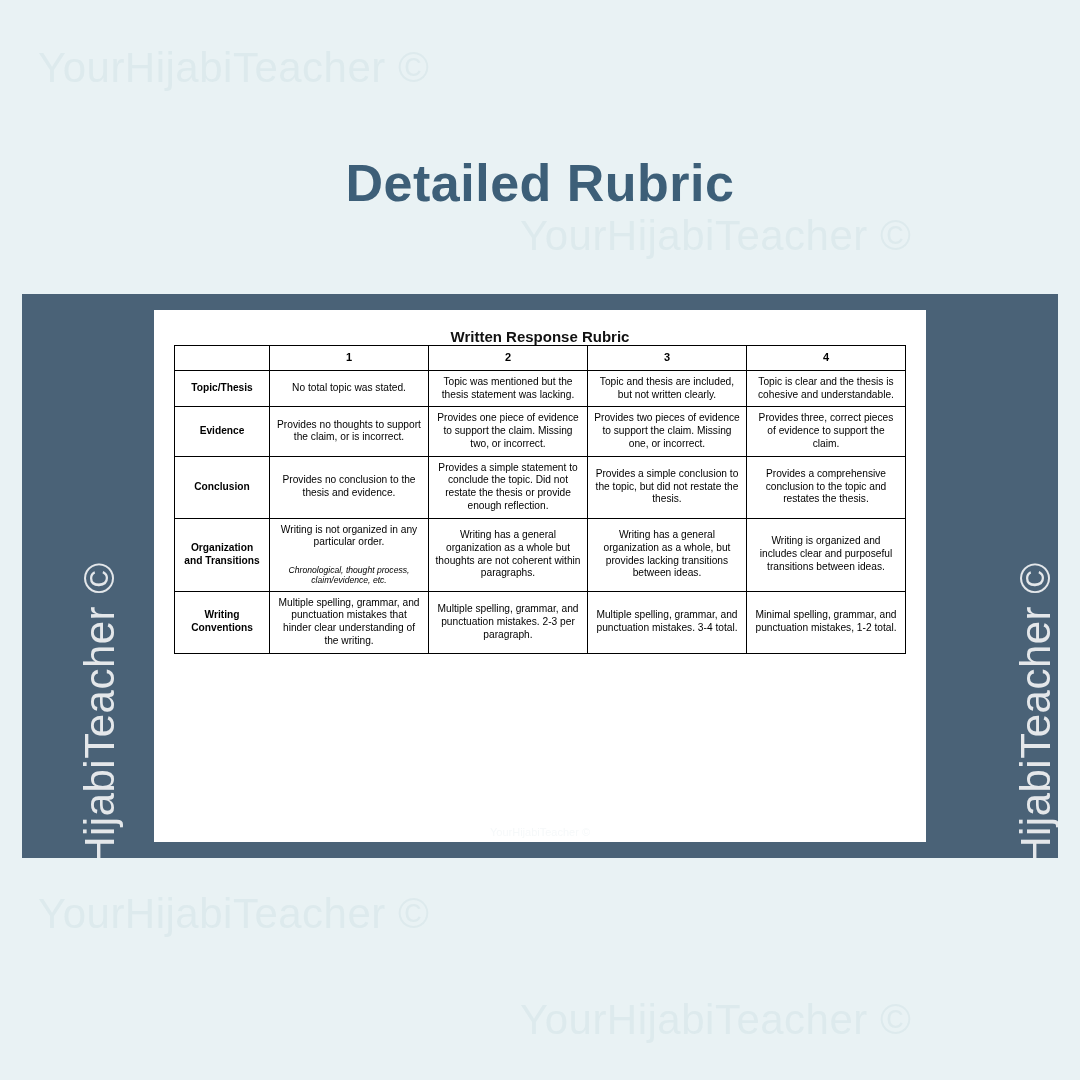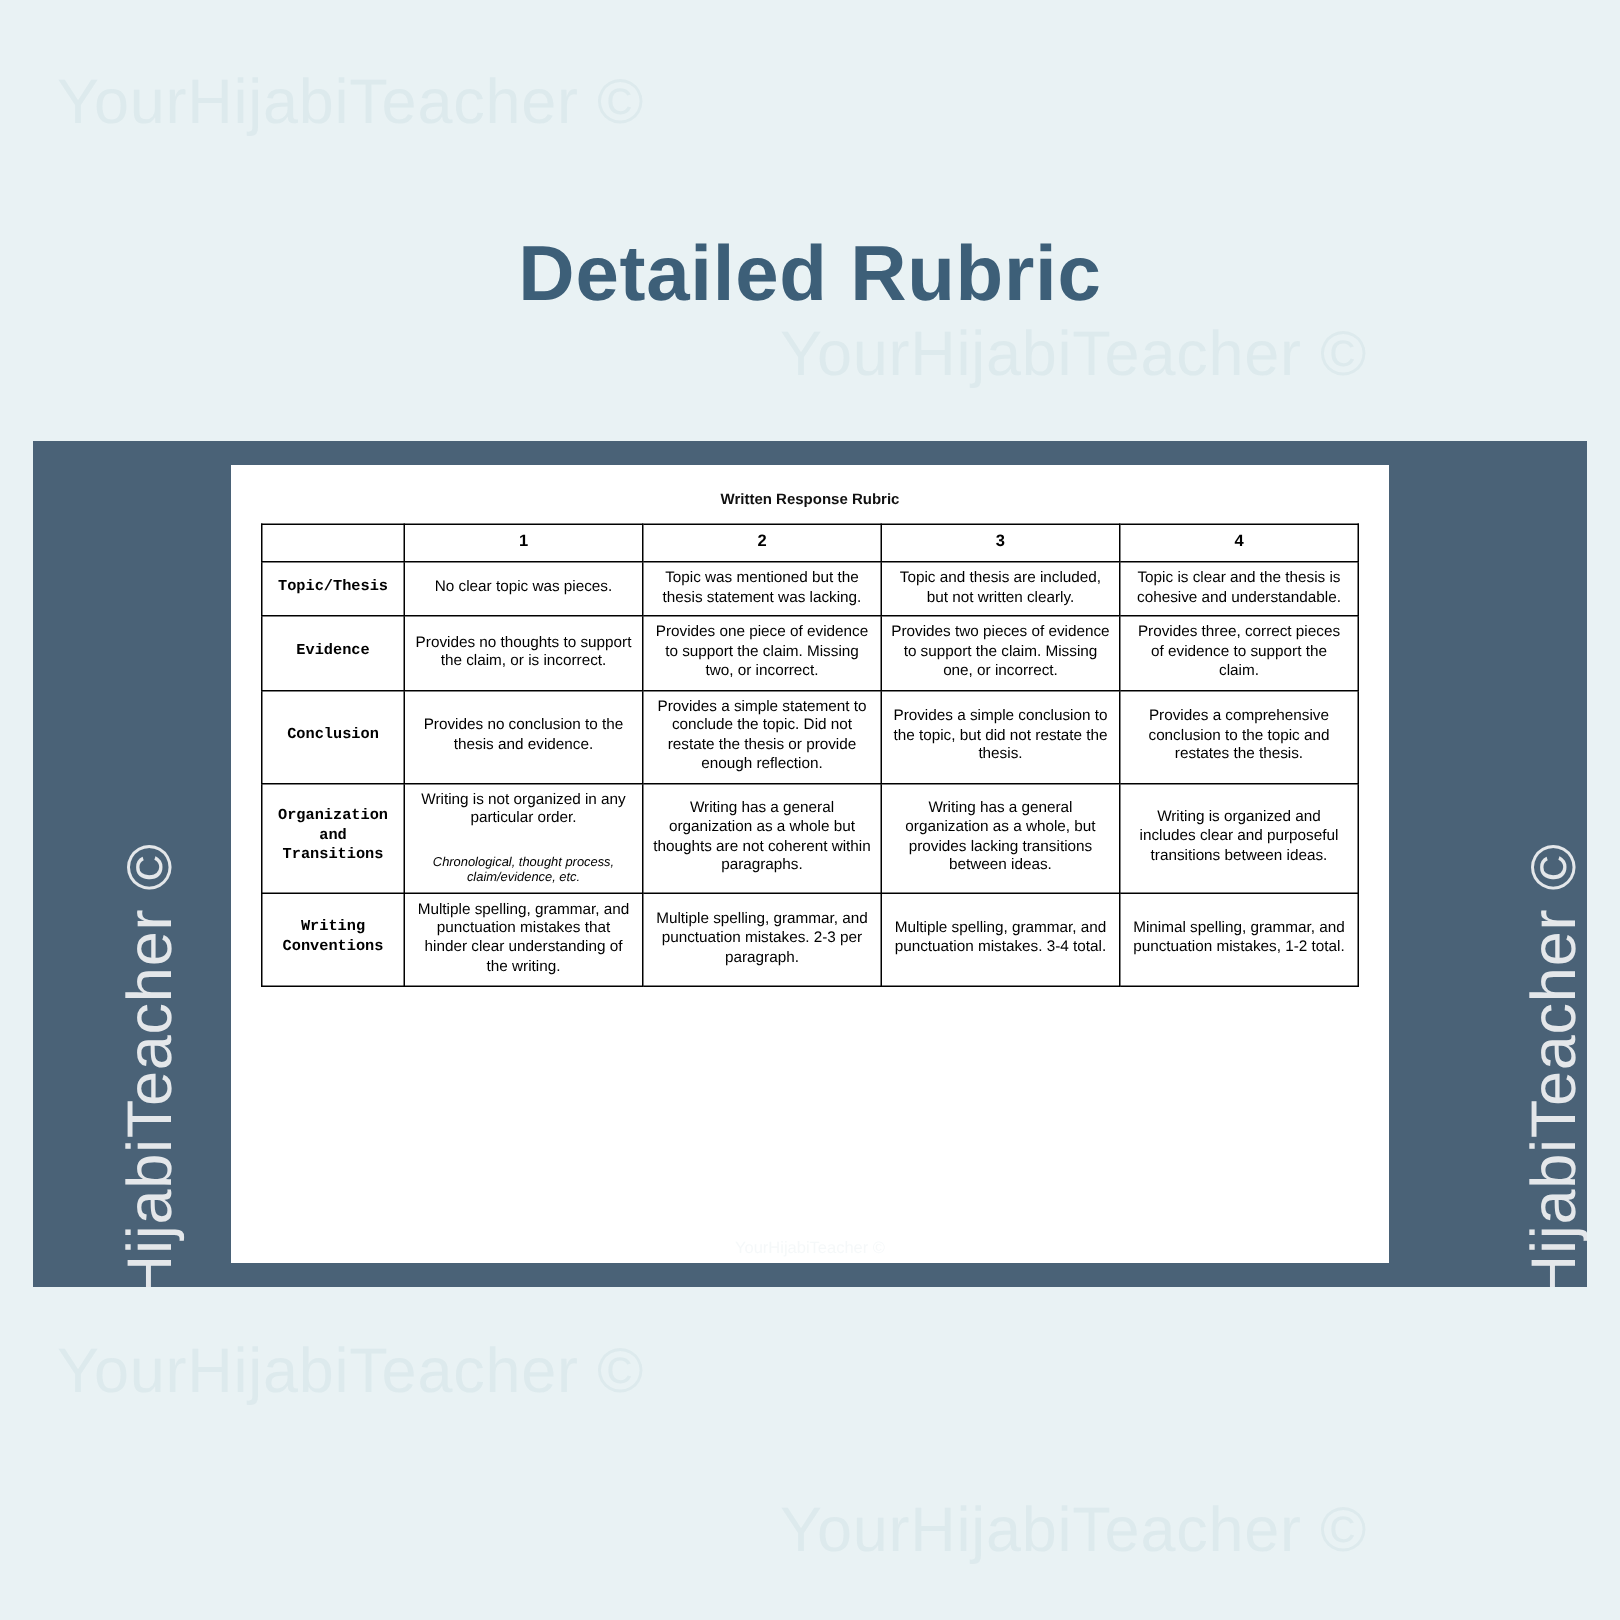--- a/index.html
+++ b/index.html
@@ -75,24 +75,23 @@
     position: absolute;
     left: 132px;
     top: 16px;
     width: 772px;
     height: 532px;
     background: #ffffff;
     padding: 18px 20px 0 20px;
   }
   .doc-title {
     text-align: center;
-    font-size: 10px;
+    font-size: 15px;
     font-weight: bold;
     color: #111;
-    margin-bottom: 10px;
   }
 
   
   table.rubric {
     width: 100%;
     border-collapse: collapse;
     table-layout: fixed;
   }
   table.rubric td, table.rubric th {
     border: 1px solid #000;
@@ -104,21 +103,20 @@
     color: #000;
   }
   table.rubric th {
     font-weight: bold;
     font-size: 11px;
     height: 22px;
   }
   td.crit {
     font-weight: bold;
     font-size: 10.5px;
-    font-family: Liberation Mono, monospace;
   }
   col.c0 { width: 13%; }
   col.c1, col.c2, col.c3, col.c4 { width: 21.75%; }
   .note {
     display: block;
     font-style: italic;
     font-size: 8.6px;
     line-height: 1.2;
     margin-top: 16px;
   }
@@ -170,21 +168,21 @@
           <th></th>
           <th>1</th>
           <th>2</th>
           <th>3</th>
           <th>4</th>
         </tr>
       </thead>
       <tbody>
         <tr>
           <td class="crit">Topic/Thesis</td>
-          <td>No clear topic was pieces.</td>
+          <td>No total topic was stated.</td>
           <td>Topic was mentioned but the thesis statement was lacking.</td>
           <td>Topic and thesis are included, but not written clearly.</td>
           <td>Topic is clear and the thesis is cohesive and understandable.</td>
         </tr>
         <tr>
           <td class="crit">Evidence</td>
           <td>Provides no thoughts to support the claim, or is incorrect.</td>
           <td>Provides one piece of evidence to support the claim. Missing two, or incorrect.</td>
           <td>Provides two pieces of evidence to support the claim. Missing one, or incorrect.</td>
           <td>Provides three, correct pieces of evidence to support the claim.</td>

